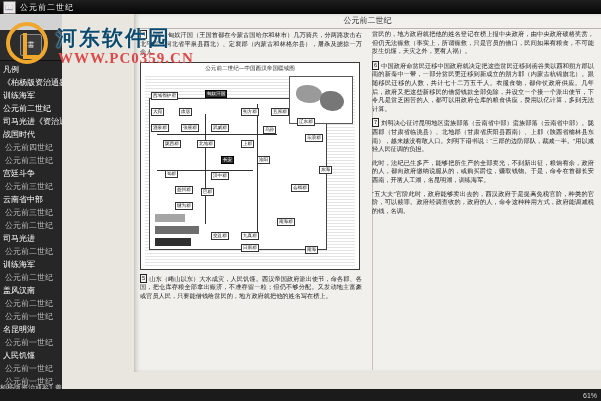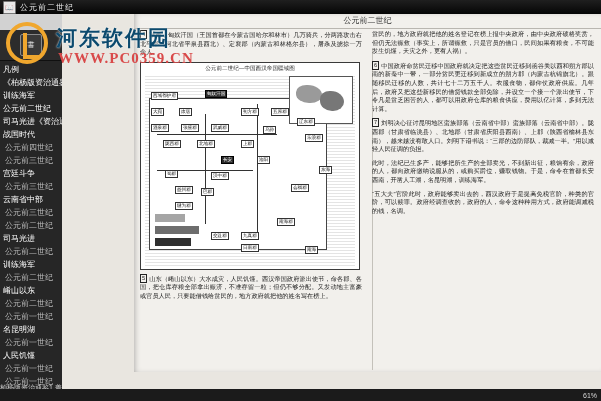--- a/index.html
+++ b/index.html
@@ -172,21 +172,21 @@
       <span class="sb-item sub">公元前三世纪</span>
       <span class="sb-item head">宫廷斗争</span>
       <span class="sb-item sub">公元前三世纪</span>
       <span class="sb-item head">云南省中部</span>
       <span class="sb-item sub">公元前三世纪</span>
       <span class="sb-item sub">公元前二世纪</span>
       <span class="sb-item head">司马光进</span>
       <span class="sb-item sub">公元前二世纪</span>
       <span class="sb-item head">训练海军</span>
       <span class="sb-item sub">公元前二世纪</span>
-      <span class="sb-item head">崤山以东</span>
+      <span class="sb-item head">盖风汉南</span>
       <span class="sb-item sub">公元前二世纪</span>
       <span class="sb-item sub">公元前一世纪</span>
       <span class="sb-item head">名昆明湖</span>
       <span class="sb-item sub">公元前一世纪</span>
       <span class="sb-item head">人民饥馑</span>
       <span class="sb-item sub">公元前一世纪</span>
       <span class="sb-item sub">公元前一世纪</span>
       <span class="sb-item head">可以赎罪</span>
     </div>
     <div class="sb-foot">柏杨版资治通鉴1.盖风汉南</div>

